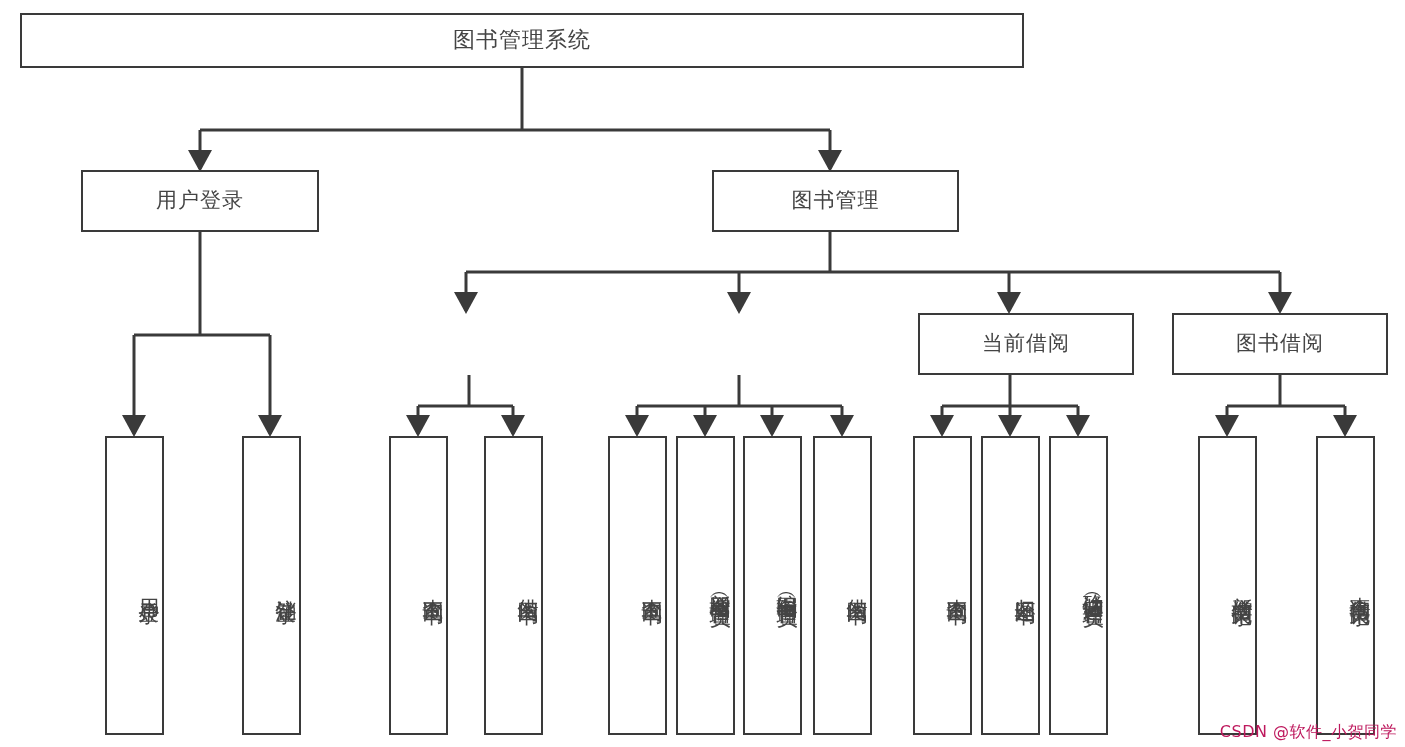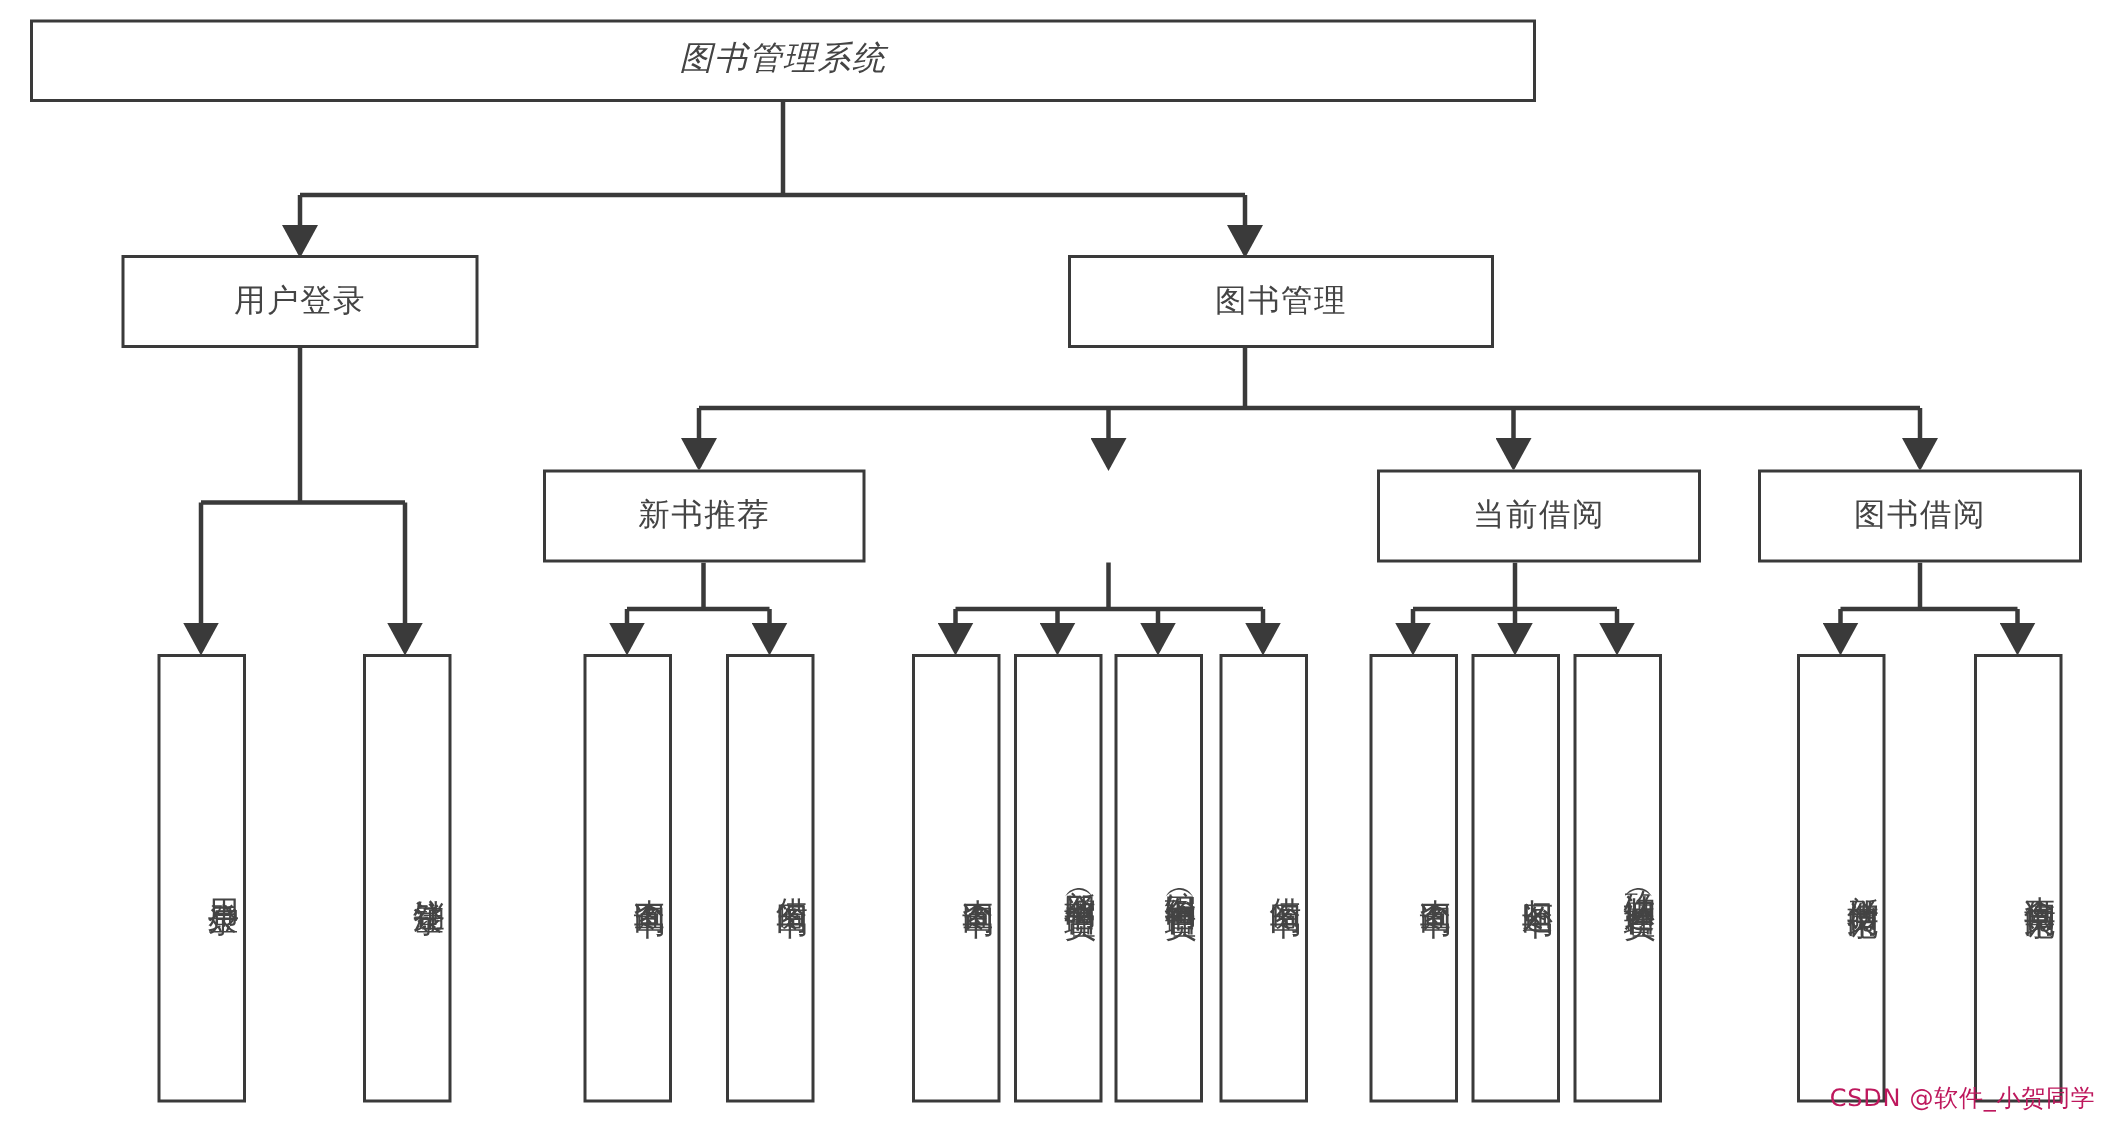--- a/index.html
+++ b/index.html
@@ -121,27 +121,26 @@
       <path d="M 1010 406 L 1010 434" marker-end="url(#arrow)"></path>
       <path d="M 1078 406 L 1078 434" marker-end="url(#arrow)"></path>
 
       <path d="M 1280 375 L 1280 406"></path>
       <path d="M 1227 406 L 1345 406"></path>
       <path d="M 1227 406 L 1227 434" marker-end="url(#arrow)"></path>
       <path d="M 1345 406 L 1345 434" marker-end="url(#arrow)"></path>
     </g>
   </svg>
 
-  <div class="node node-h" id="title-node" style="left:20px; top:13px; width:1004px; height:55px;font-style:italic;">图书管理系统</div>
+  <div class="node node-h" id="title-node" style="left:20px; top:13px; width:1004px; height:55px;">图书管理系统</div>
 
   <div class="node node-h" style="left:81px; top:170px; width:238px; height:62px;">用户登录</div>
 
-  <div class="node node-h" style="left:712px; top:170px; width:284px; height:62px;">图书管理</div>
+  <div class="node node-h" style="left:712px; top:170px; width:247px; height:62px;">图书管理</div>
 
-  <div class="node node-h" style="left:362px; top:313px; width:215px; height:62px;">新书推荐</div>
 
 
   <div class="node node-h" style="left:902px; top:313px; width:216px; height:62px;margin-left:16px;">当前借阅</div>
 
   <div class="node node-h" style="left:1172px; top:313px; width:216px; height:62px;">图书借阅</div>
 
   <div class="node node-v" style="left:105px; top:436px; width:59px; height:299px;">
     <span>用户登录</span>
   </div>
 

